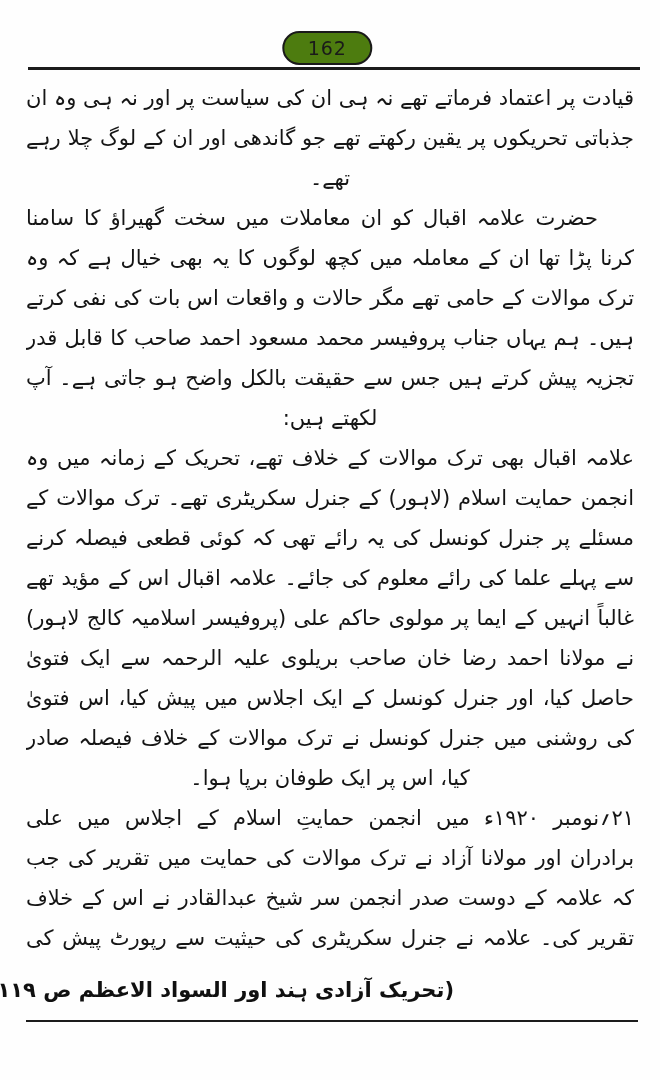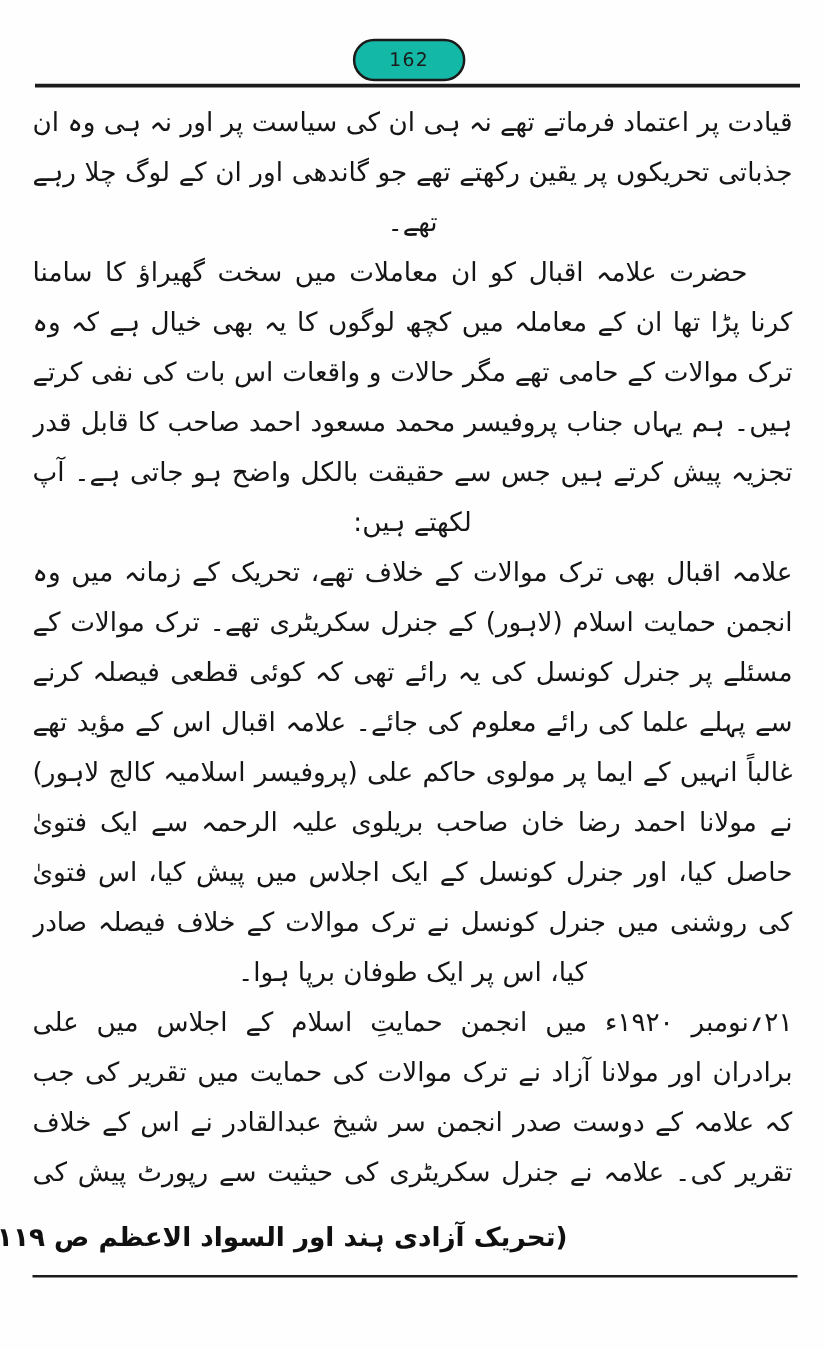--- a/index.html
+++ b/index.html
@@ -21,25 +21,25 @@
   .page-number-badge {
     position: absolute;
     top: 31px;
     left: 50%;
     transform: translateX(-53%);
     min-width: 58px;
     height: 30px;
     padding: 0 14px;
     border: 2px solid #1a1a1a;
     border-radius: 17px;
-    background: #14b8a6;
+    background: #4d7c0f;
     display: flex;
     align-items: center;
     justify-content: center;
-    font-size: 15px;
+    font-size: 19px;
     letter-spacing: 1px;
     color: #1a1a1a;
   }
   .rule {
     position: absolute;
     left: 28px;
     right: 20px;
     height: 0;
     border-top: 3px solid #1c1c1c;
   }

